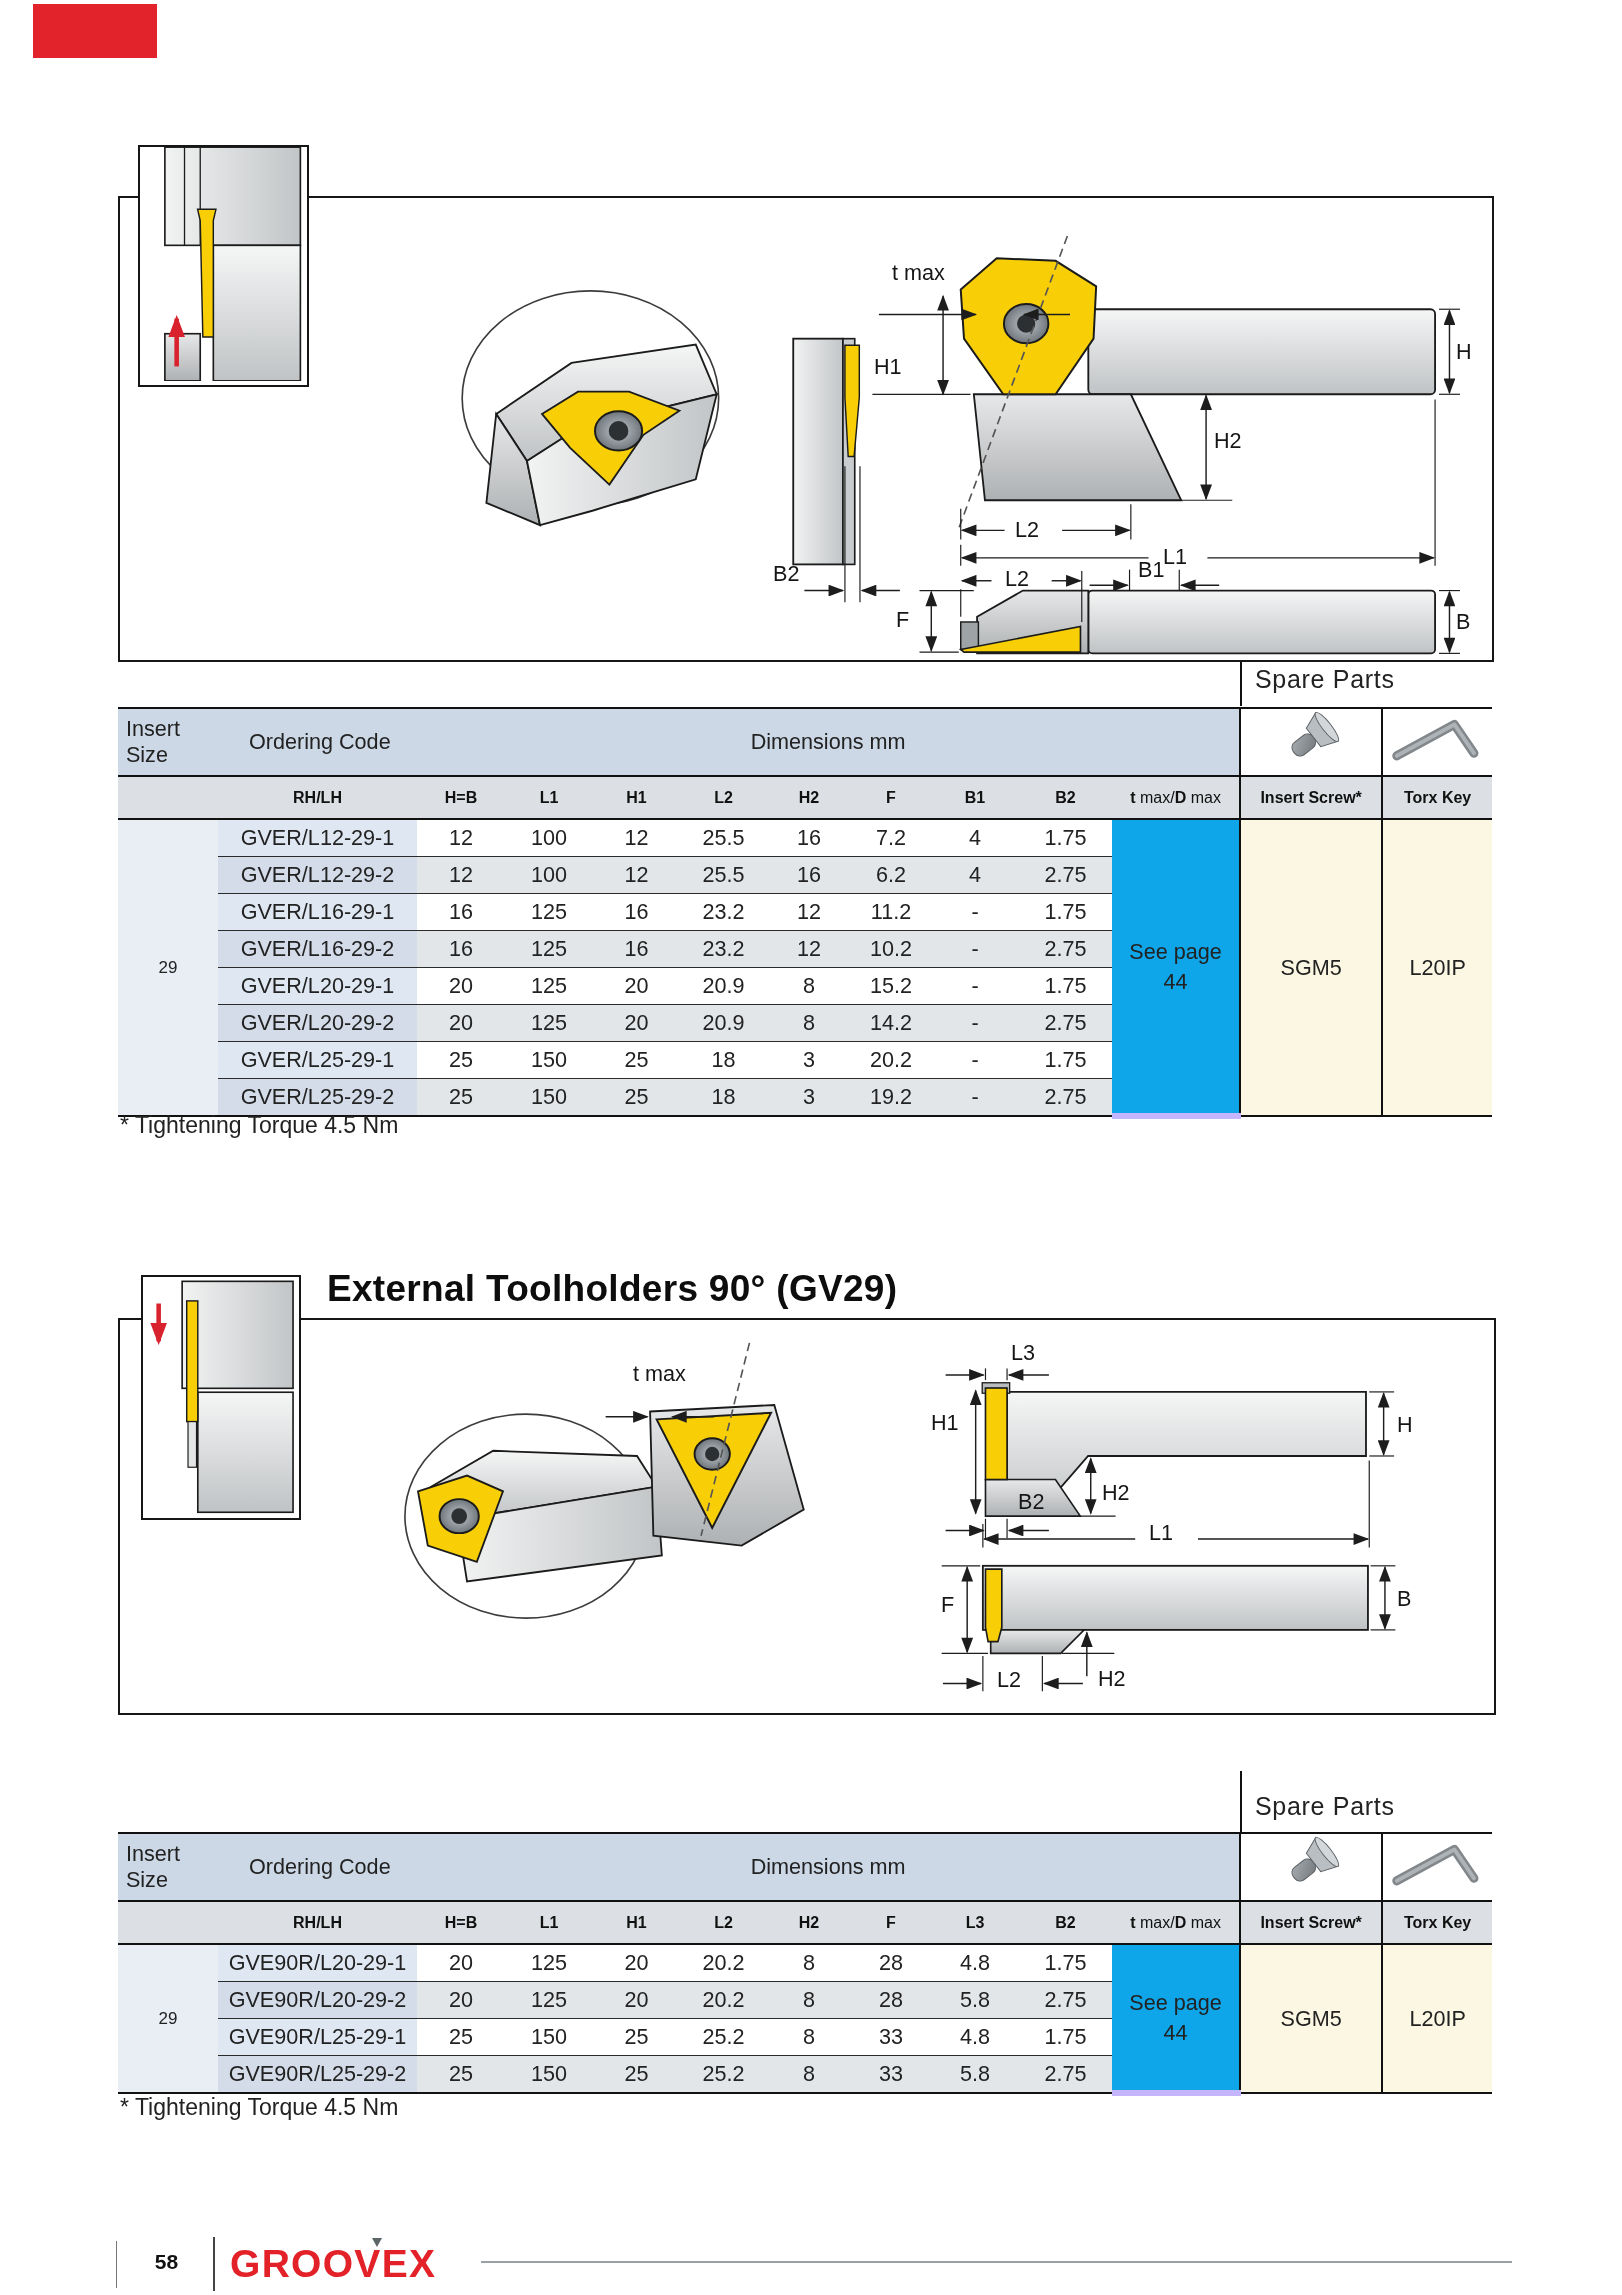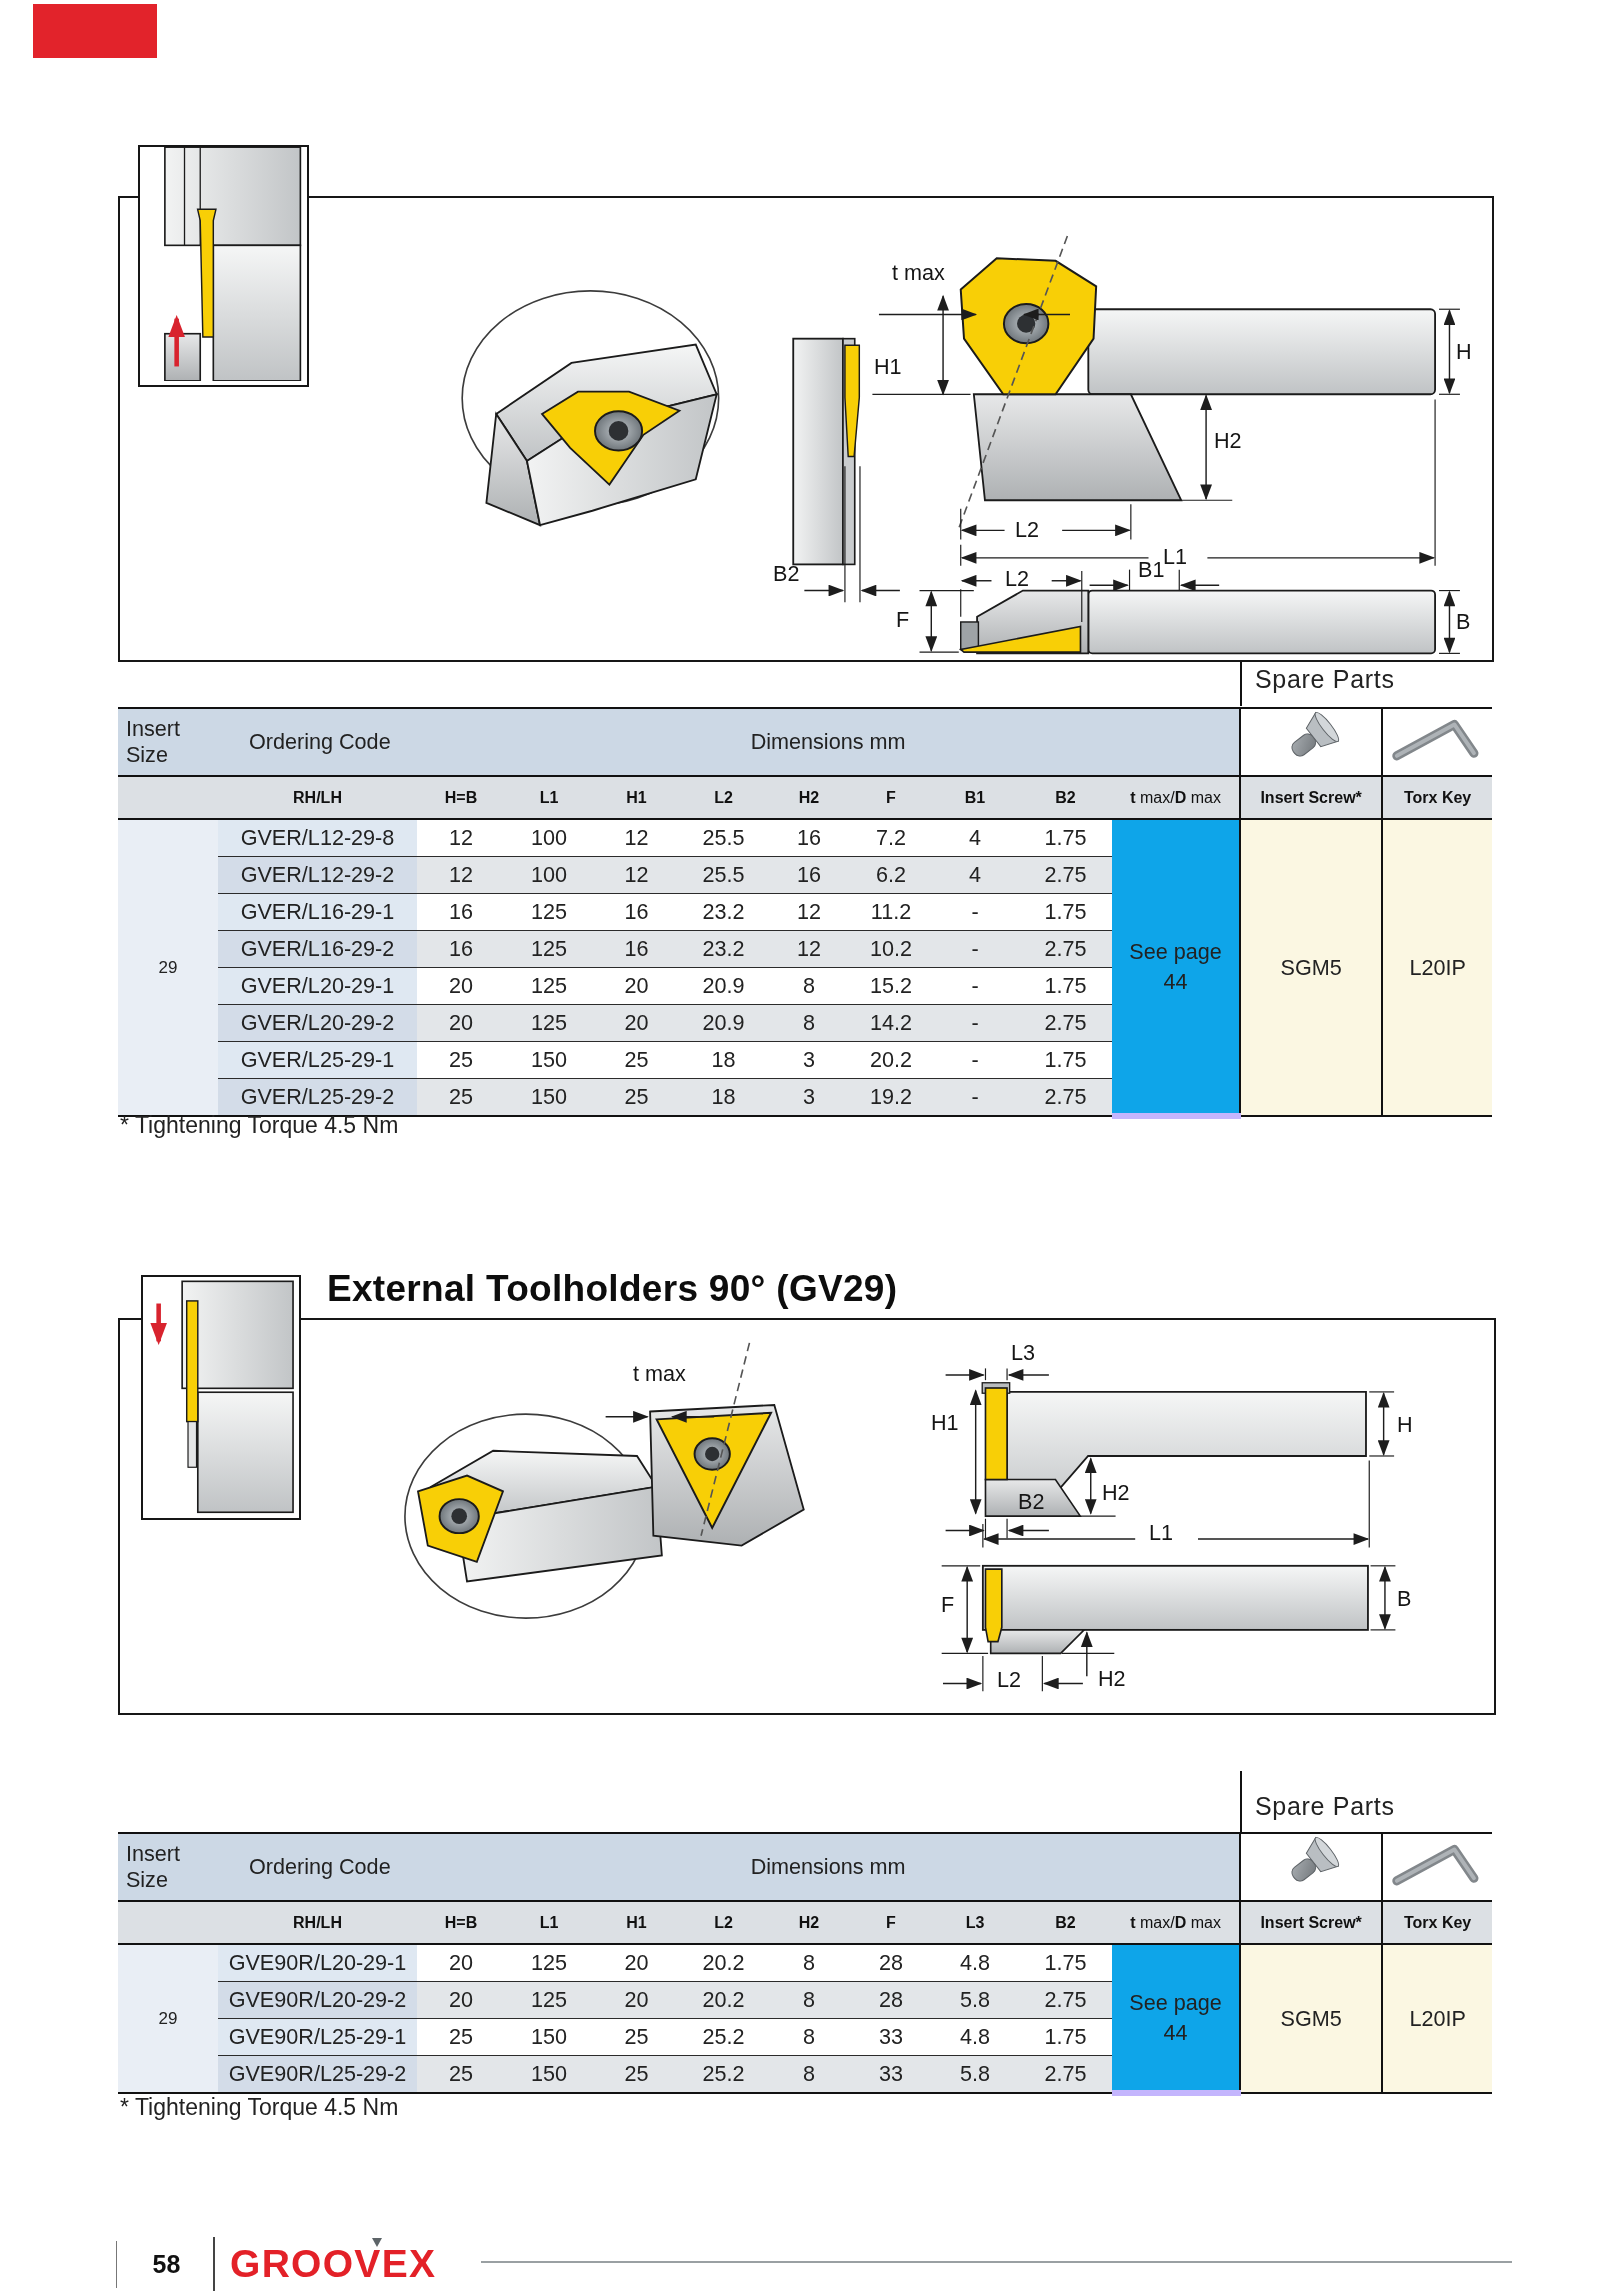--- a/index.html
+++ b/index.html
@@ -32,21 +32,21 @@
   .r1 .c-code{background:#d3dce8;}
   .r1 .c-num{background:#e3e6e9;}
   .r0 .c-num{background:#ffffff;}
   .c-code,.c-num{border-bottom:1.3px solid #2b2b2b;}
   tr.lastrow .c-code,tr.lastrow .c-num{border-bottom:2px solid #111;}
   .c-note{background:#0ea5e9;border-bottom:6px solid #c4b5fd;font-size:21.6px;line-height:1.35;}
   .c-screw,.c-torx{background:#fbf7e2;border-left:2px solid #111;border-bottom:2px solid #111;font-size:21.6px;}
   .seg{display:block;}
 
   .footer-bar{position:absolute;background:#777;}
-  .pageno{position:absolute;font-weight:bold;font-size:25px;color:#111;}
+  .pageno{position:absolute;font-weight:bold;font-size:21px;color:#111;}
   .brand{position:absolute;font-weight:800;font-size:39px;letter-spacing:1.3px;color:#e32128;white-space:nowrap;}
   .brand-tri{position:absolute;width:0;height:0;border-left:5.9px solid transparent;border-right:5.9px solid transparent;border-top:9.2px solid #5d6468;}
   .hrule{position:absolute;height:2px;background:#9aa0a3;}
 </style>
 </head>
 <body>
 
 <div class="page">
 
   <svg width="0" height="0" style="position:absolute" aria-hidden="true">
@@ -239,21 +239,21 @@
       <th>H2</th>
       <th>F</th>
       <th>B1</th>
       <th>B2</th>
       <th><span>t</span><span class="lt"> max/</span><span>D</span><span class="lt"> max</span></th>
       <th class="b-l">Insert Screw*</th>
       <th class="b-l">Torx Key</th>
     </tr>
     <tr class="r0">
       <td class="c-ins" rowspan="8">29</td>
-      <td class="c-code">GVER/L12-29-8</td>
+      <td class="c-code">GVER/L12-29-1</td>
       <td class="c-num">12</td>
       <td class="c-num">100</td>
       <td class="c-num">12</td>
       <td class="c-num">25.5</td>
       <td class="c-num">16</td>
       <td class="c-num">7.2</td>
       <td class="c-num">4</td>
       <td class="c-num">1.75</td>
       <td class="c-note" rowspan="8">
             <span class="seg">See page</span>

